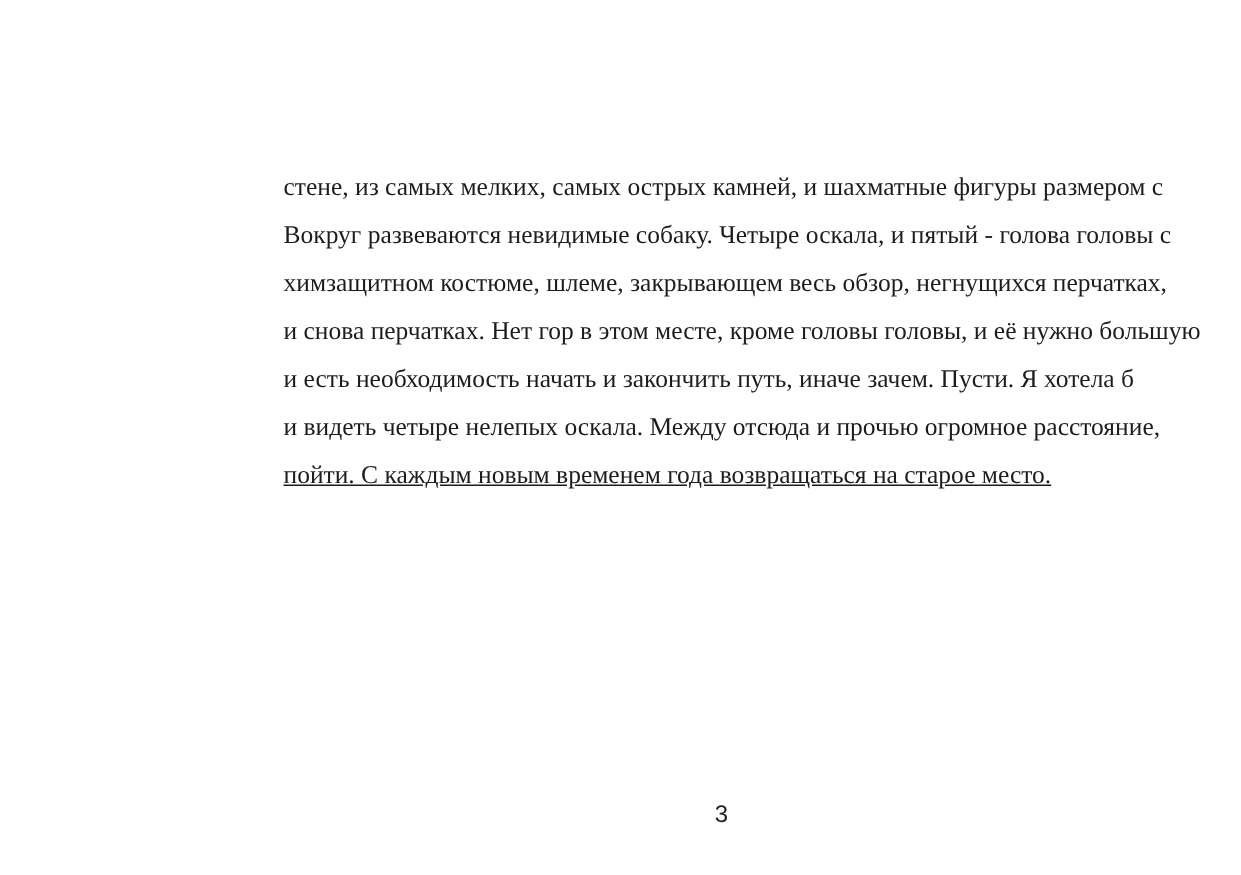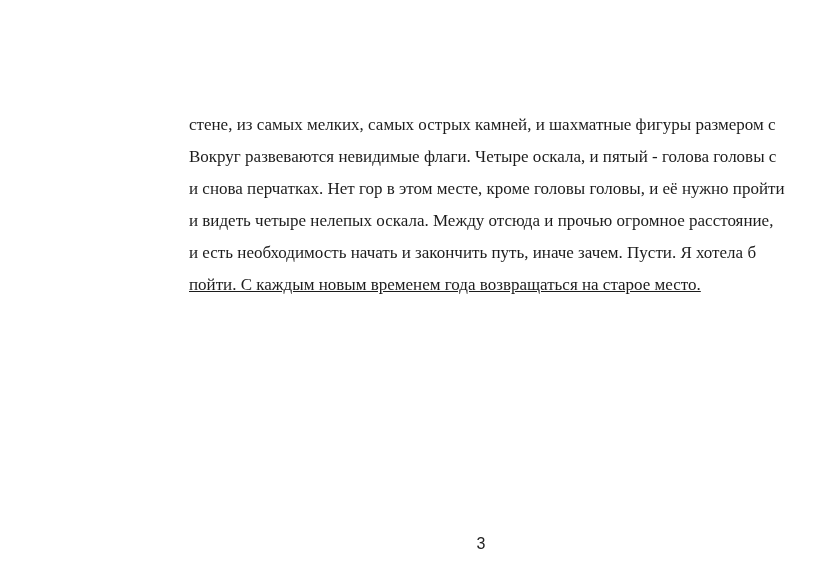--- a/index.html
+++ b/index.html
@@ -52,20 +52,21 @@
     font-size: 16px;
     color: #222222;
   }
 </style>
 </head>
 <body>
 
 <div class="page">
   <div class="text-block">
     <div class="line">стене, из самых мелких, самых острых камней, и шахматные фигуры размером с</div>
-    <div class="line">Вокруг развеваются невидимые флаги. Четыре оскала, и пятый - голова головы с</div>
-    <div class="line">и снова перчатках. Нет гор в этом месте, кроме головы головы, и её нужно пройти</div>
+    <div class="line">Вокруг развеваются невидимые собаку. Четыре оскала, и пятый - голова головы с</div>
+    <div class="line">химзащитном костюме, шлеме, закрывающем весь обзор, негнущихся перчатках,</div>
+    <div class="line">и снова перчатках. Нет гор в этом месте, кроме головы головы, и её нужно большую</div>
+    <div class="line">и есть необходимость начать и закончить путь, иначе зачем. Пусти. Я хотела б</div>
     <div class="line">и видеть четыре нелепых оскала. Между отсюда и прочью огромное расстояние,</div>
-    <div class="line">и есть необходимость начать и закончить путь, иначе зачем. Пусти. Я хотела б</div>
     <div class="line last">пойти. С каждым новым временем года возвращаться на старое место.</div>
   </div>
   <div class="page-number">3</div>
 </div>
 
 </body></html>

